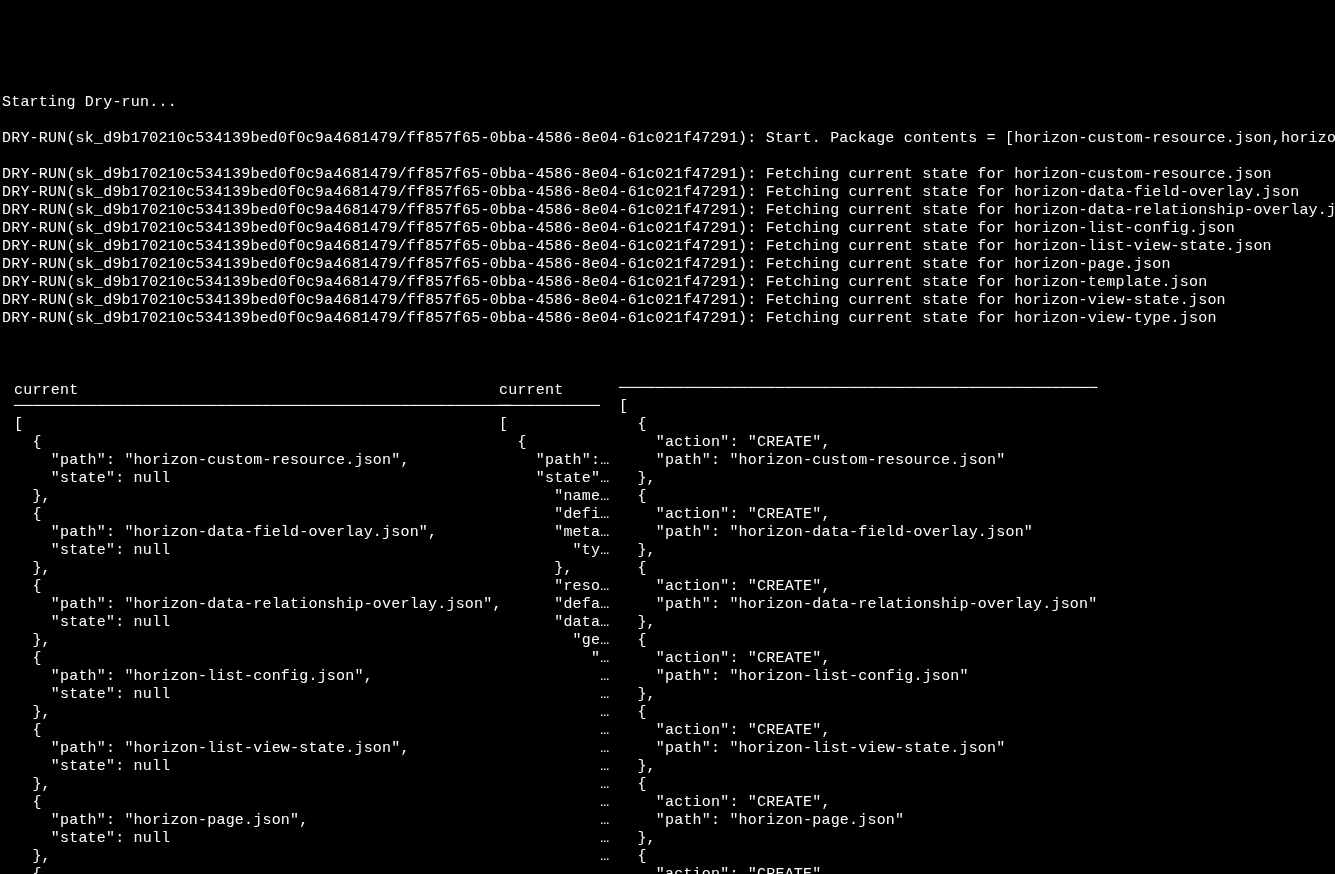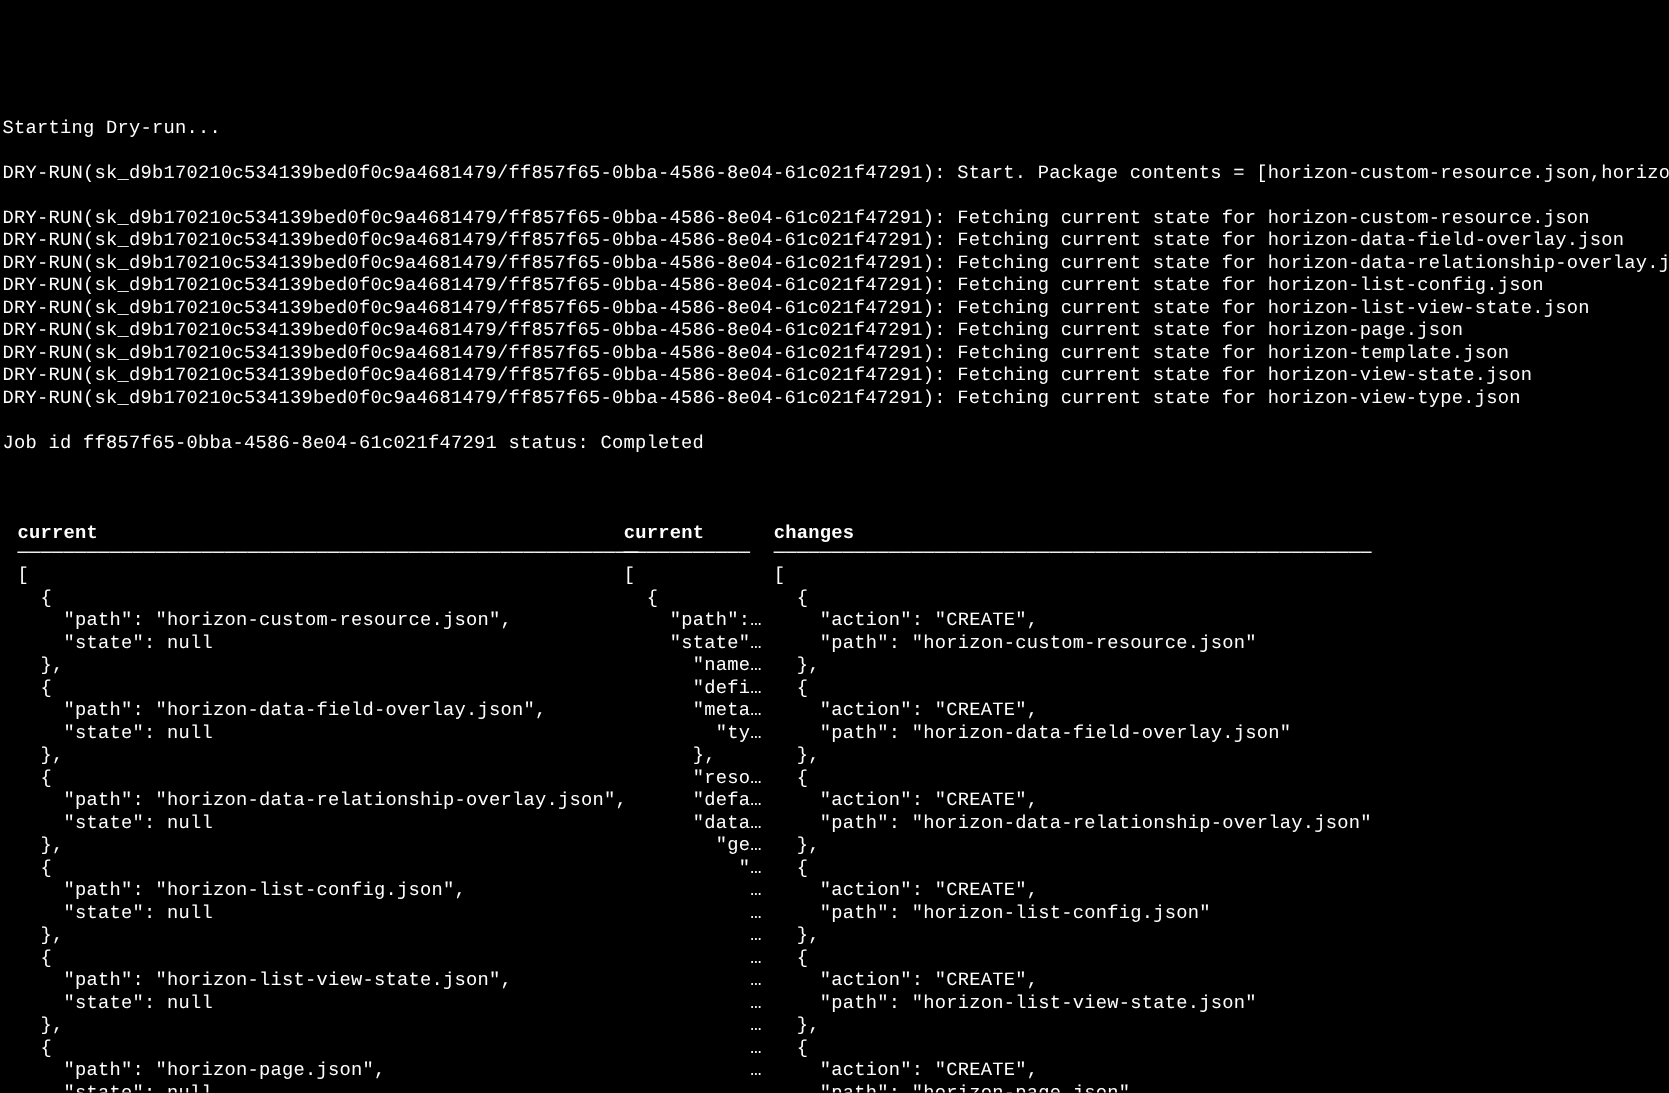--- a/index.html
+++ b/index.html
@@ -22,42 +22,41 @@
       padding-left: 14px;
     }
     .col {
       display: flex;
       flex-direction: column;
     }
     .col-current { width: 485px; }
     .col-desired { width: 120px; }
     .col-changes { width: 470px; }
     .col-header {
-      font-weight: bold;
+      font-weight: normal;
       padding-bottom: 0px;
     }
     .col-rule {
       white-space: pre;
       line-height: 0.9;
     }
     .col-body {
       white-space: pre;
       padding-top: 2px;
     }
   </style>
 </head>
 <body>
 
 
 
 <div class="log-block">
 <div class="log-line">Starting Dry-run...</div>
 <div class="log-line">DRY-RUN(sk_d9b170210c534139bed0f0c9a4681479/ff857f65-0bba-4586-8e04-61c021f47291): Start. Package contents = [horizon-custom-resource.json,horizon-d</div>
 <div id="fetch-lines"><div class="log-line">DRY-RUN(sk_d9b170210c534139bed0f0c9a4681479/ff857f65-0bba-4586-8e04-61c021f47291): Fetching current state for horizon-custom-resource.json</div><div class="log-line">DRY-RUN(sk_d9b170210c534139bed0f0c9a4681479/ff857f65-0bba-4586-8e04-61c021f47291): Fetching current state for horizon-data-field-overlay.json</div><div class="log-line">DRY-RUN(sk_d9b170210c534139bed0f0c9a4681479/ff857f65-0bba-4586-8e04-61c021f47291): Fetching current state for horizon-data-relationship-overlay.json</div><div class="log-line">DRY-RUN(sk_d9b170210c534139bed0f0c9a4681479/ff857f65-0bba-4586-8e04-61c021f47291): Fetching current state for horizon-list-config.json</div><div class="log-line">DRY-RUN(sk_d9b170210c534139bed0f0c9a4681479/ff857f65-0bba-4586-8e04-61c021f47291): Fetching current state for horizon-list-view-state.json</div><div class="log-line">DRY-RUN(sk_d9b170210c534139bed0f0c9a4681479/ff857f65-0bba-4586-8e04-61c021f47291): Fetching current state for horizon-page.json</div><div class="log-line">DRY-RUN(sk_d9b170210c534139bed0f0c9a4681479/ff857f65-0bba-4586-8e04-61c021f47291): Fetching current state for horizon-template.json</div><div class="log-line">DRY-RUN(sk_d9b170210c534139bed0f0c9a4681479/ff857f65-0bba-4586-8e04-61c021f47291): Fetching current state for horizon-view-state.json</div><div class="log-line">DRY-RUN(sk_d9b170210c534139bed0f0c9a4681479/ff857f65-0bba-4586-8e04-61c021f47291): Fetching current state for horizon-view-type.json</div></div>
-<div class="log-line">Job id ff857f65-0bba-4586-8e04-61c021f47291 status: Completed</div>
 </div>
 
 <div class="columns">
   <div class="col col-current">
     <div class="col-header">current</div>
     <div class="col-rule">──────────────────────────────────────────────────────</div>
     <div class="col-body">[
   {
     "path": "horizon-custom-resource.json",
     "state": null
@@ -124,21 +123,20 @@
           "…
            …
            …
            …
            …
            …
            …
            …</div>
   </div>
   <div class="col col-changes">
-    <div class="col-header">changes</div>
     <div class="col-rule">────────────────────────────────────────────────────</div>
     <div class="col-body">[
   {
     "action": "CREATE",
     "path": "horizon-custom-resource.json"
   },
   {
     "action": "CREATE",
     "path": "horizon-data-field-overlay.json"
   },

